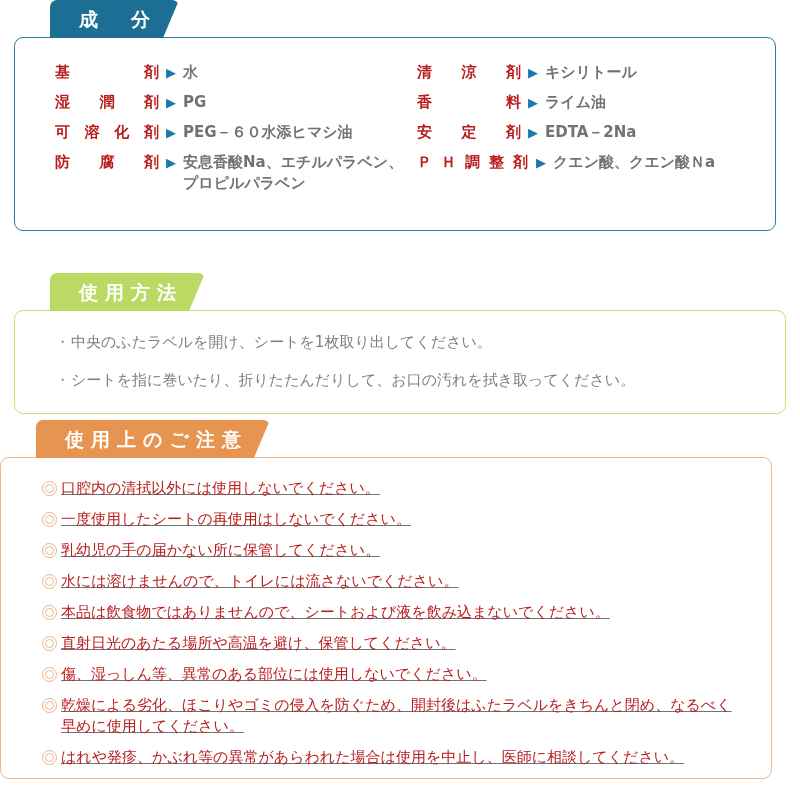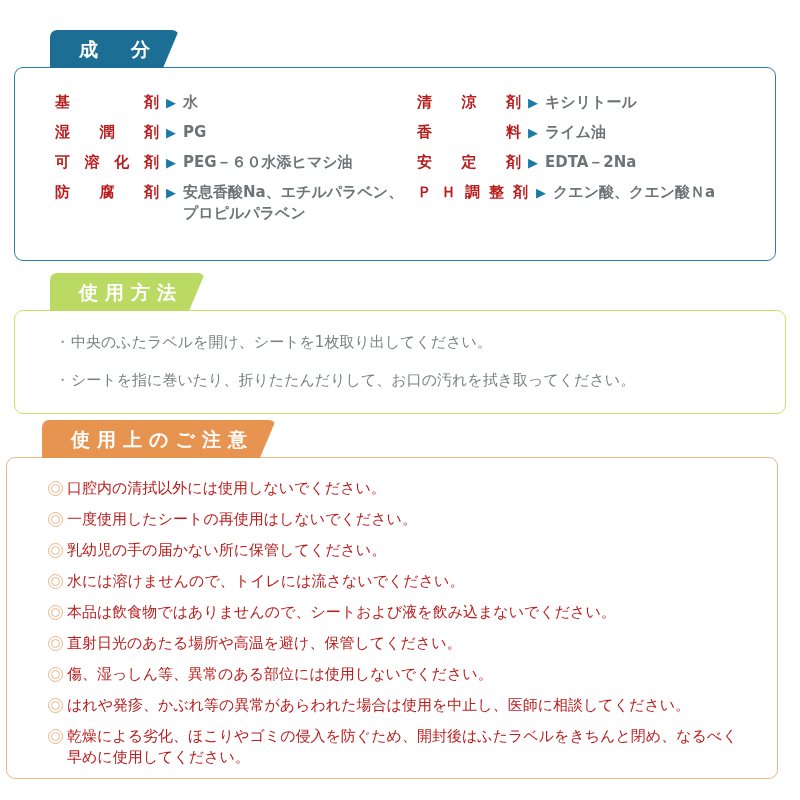--- a/index.html
+++ b/index.html
@@ -64,21 +64,21 @@
     border-style: solid;
     border-width: 1.5px;
     border-radius: 9px;
     margin-top: -1px;
   }
   .box-blue   { border-color: #2b7fa3; }
   .box-green  { border-color: #cfe06a; }
   .box-orange { border-color: #ecb88a; }
 
   
-  #sec-ingredients { left: 14px; top: 30px; width: 762px; }
+  #sec-ingredients { left: 14px; top: 0; width: 762px; }
   #box-ingredients { height: 194px; }
 
   .ing-cols {
     display: flex;
     padding: 24px 0 0 0;
   }
   .ing-col { flex: 0 0 auto; }
   .ing-col-left  { width: 390px; padding-left: 40px; box-sizing: border-box; }
   .ing-col-right { width: 370px; padding-left: 12px; box-sizing: border-box; }
 
@@ -136,21 +136,21 @@
     color: #7b8183;
     display: flex;
   }
   .usage-dot {
     flex: 0 0 16px;
     color: #8d9294;
     font-size: 15px;
   }
 
   
-  #sec-caution { left: 6px; top: 420px; width: 772px; }
+  #sec-caution { left: 0; top: 420px; width: 772px; text-decoration: underline; }
   #box-caution { height: 322px; }
 
   .caution-list {
     padding: 20px 0 0 36px;
   }
   .caution-item {
     display: flex;
     align-items: flex-start;
     font-size: 15px;
     line-height: 21px;
@@ -313,28 +313,28 @@
           <span class="caution-text">直射日光のあたる場所や高温を避け、保管してください。</span>
         </div>
 
         <div class="caution-item">
           <span class="caution-bullet"></span>
           <span class="caution-text">傷、湿っしん等、異常のある部位には使用しないでください。</span>
         </div>
 
         <div class="caution-item">
           <span class="caution-bullet"></span>
-          <span class="caution-text">はれや発疹、かぶれ等の異常があらわれた場合は使用を中止し、医師に相談してください。</span>
-        </div>
-
-        <div class="caution-item">
-          <span class="caution-bullet"></span>
           <span class="caution-text">
             <span>乾燥による劣化、ほこりやゴミの侵入を防ぐため、開封後はふたラベルをきちんと閉め、なるべく</span>
             <span class="line2">早めに使用してください。</span>
           </span>
         </div>
 
+        <div class="caution-item">
+          <span class="caution-bullet"></span>
+          <span class="caution-text">はれや発疹、かぶれ等の異常があらわれた場合は使用を中止し、医師に相談してください。</span>
+        </div>
+
       </div>
     </div>
   </div>
 
 </div>
 
 </body></html>

